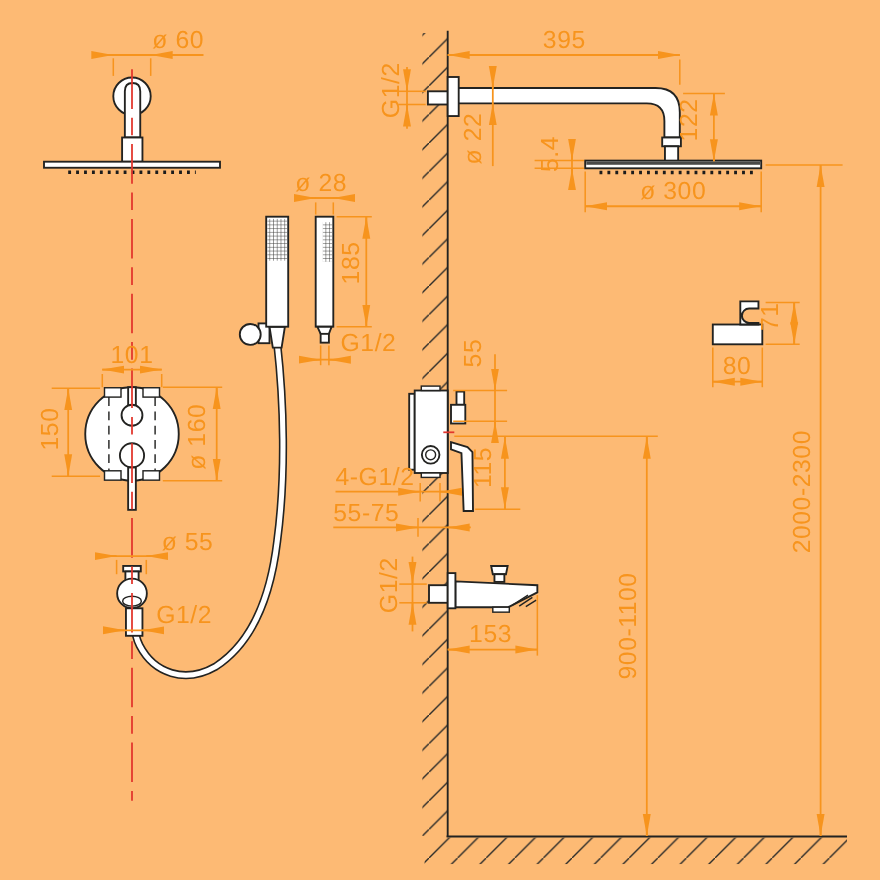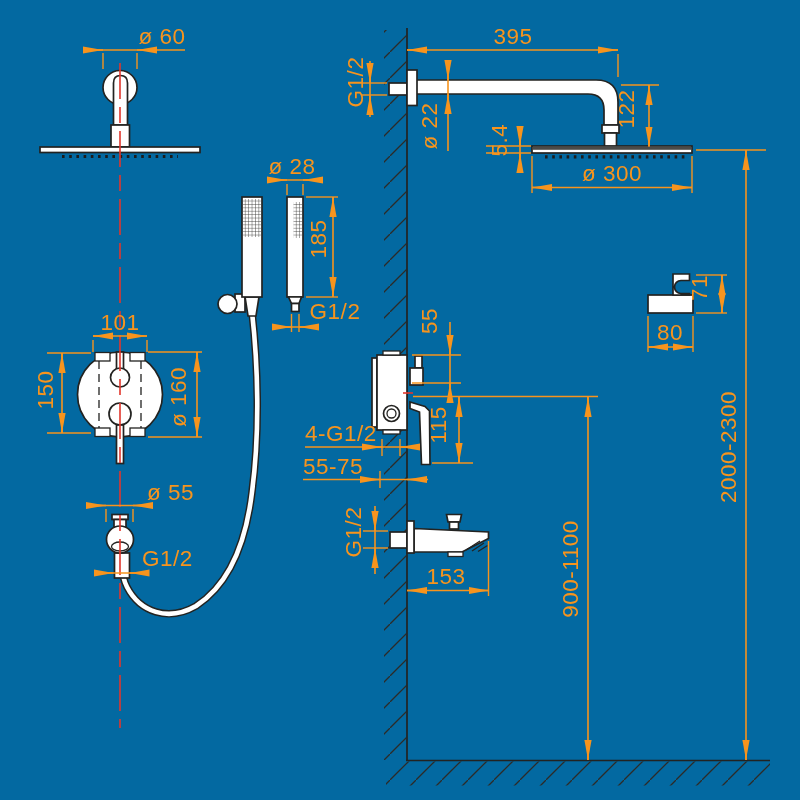--- a/index.html
+++ b/index.html
@@ -1,16 +1,16 @@
 <!DOCTYPE html>
 <html style="--dim: #F7941D; --center: #E2362C; --line: #232321; --dark_fill: #4a4a48;"><head>
 <meta charset="utf-8">
 <style>
   html,body{margin:0;padding:0;background:#fff;}
-  .canvas{position:relative;width:800px;height:800px;background:#0369a1;overflow:hidden;
+  .canvas{position:relative;width:800px;height:800px;background:#fdba74;overflow:hidden;
           font-family:"Liberation Sans", sans-serif;}
   svg{position:absolute;left:0;top:0;}
   .ln{stroke:var(--line,#232321);stroke-width:1.7;fill:none;}
   .lnf{stroke:var(--line,#232321);stroke-width:1.7;fill:#ffffff;}
   .thin{stroke-width:1.3;}
   .dash{stroke-dasharray:8 5;}
   .dim{stroke:var(--dim,#F7941D);stroke-width:1.6;fill:none;}
   .ext{stroke:var(--dim,#F7941D);stroke-width:1.4;fill:none;}
   .red{stroke:var(--center,#E2362C);stroke-width:1.6;fill:none;}
   .reddash{stroke-dasharray:36 8 16 8;}

